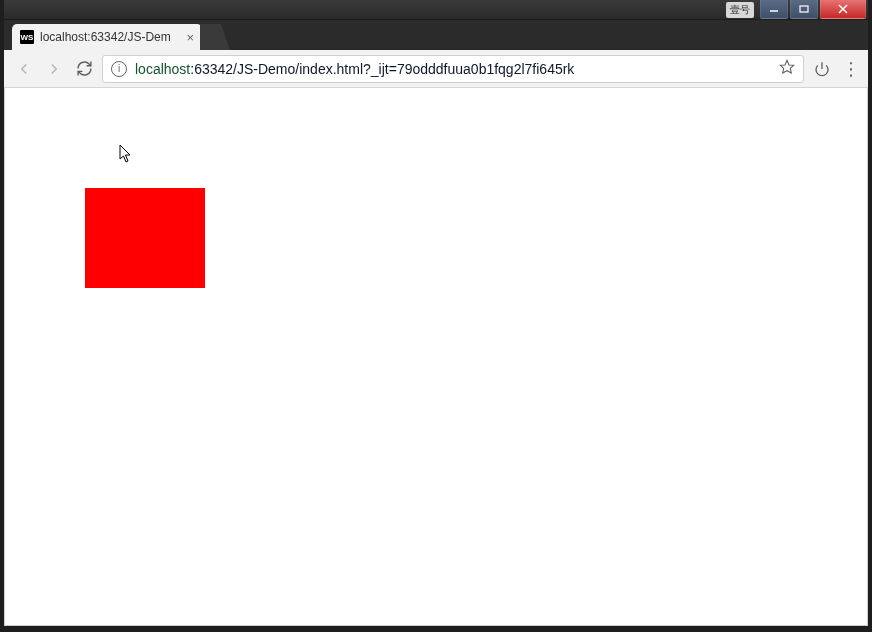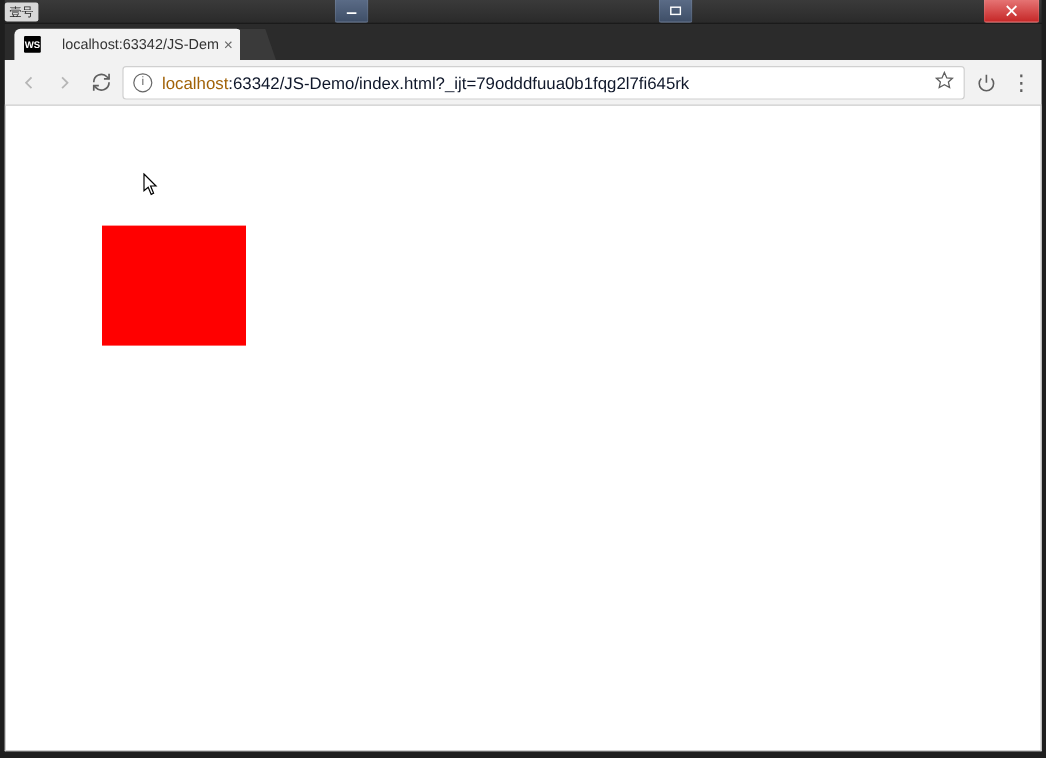--- a/index.html
+++ b/index.html
@@ -9,21 +9,21 @@
       width: 872px;
       height: 632px;
       overflow: hidden;
       position: relative;
     }
     
     .window-titlebar {
       height: 20px;
       background: linear-gradient(to bottom, #3a3a3a 0%, #2a2a2a 100%);
       display: flex;
-      justify-content: space-between;
+      justify-content: flex-end;
       align-items: stretch;
       padding-right: 2px;
       border-bottom: 1px solid #1a1a1a;
     }
     .titlebar-badge {
       height: 16px;
       margin: 2px 4px 2px 0;
       padding: 0 4px;
       background: #d8d8d8;
       color: #222;
@@ -95,21 +95,20 @@
       align-items:center;
       justify-content:center;
       margin-right:6px;
       border-radius:1px;
     }
     .tab .title {
       flex:1;
       white-space:nowrap;
       overflow:hidden;
       text-overflow:ellipsis;
-      text-align:right;
     }
     .tab .close-x {
       color:#666;
       font-size:13px;
       line-height:13px;
       margin-left:4px;
     }
     .tab-shadow {
       width:30px;height:26px;
       background:#3a3a3a;
@@ -152,21 +151,21 @@
       display:flex;align-items:center;justify-content:center;
       font-size:10px;
       color:#666;
       flex-shrink:0;
     }
     .omnibox .url {
       flex:1;
       white-space:nowrap;
       overflow:hidden;
     }
-    .omnibox .url .host { color:#a16207; }
+    .omnibox .url .host { color:#14532d; }
     .omnibox .url .rest { color:#0f172a; }
     .star-icon { color:#5f5f5f; }
     .ext-area { display:flex; align-items:center; gap:8px; }
     .dots { color:#5f5f5f; font-size:18px; line-height:0; }
     
     .page {
       flex:1;
       background:#fff;
       position:relative;
       border-left:1px solid #cfcfcf;

